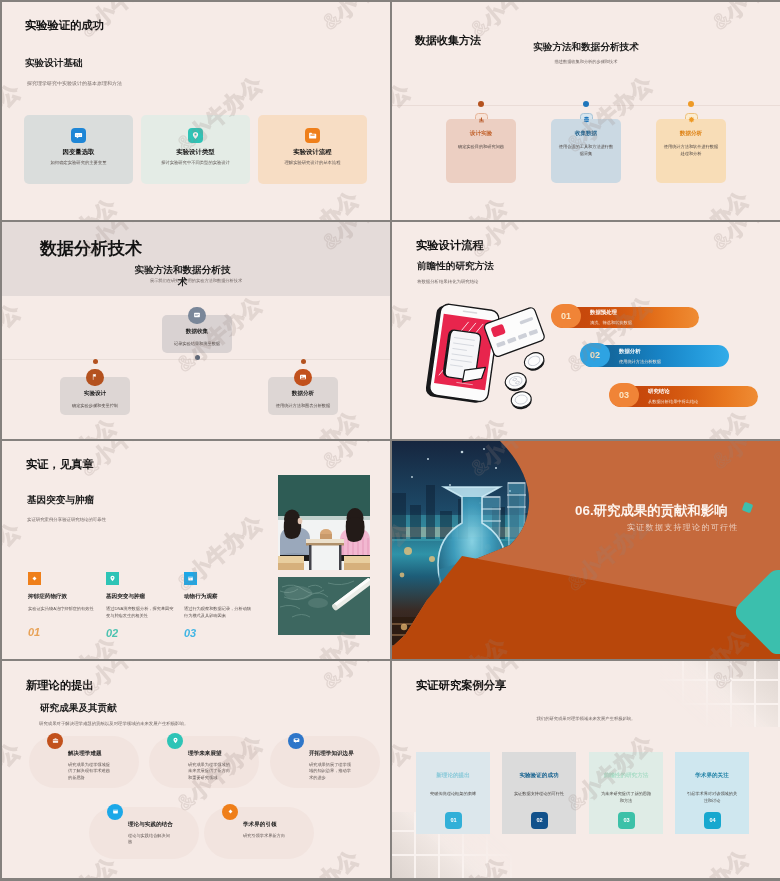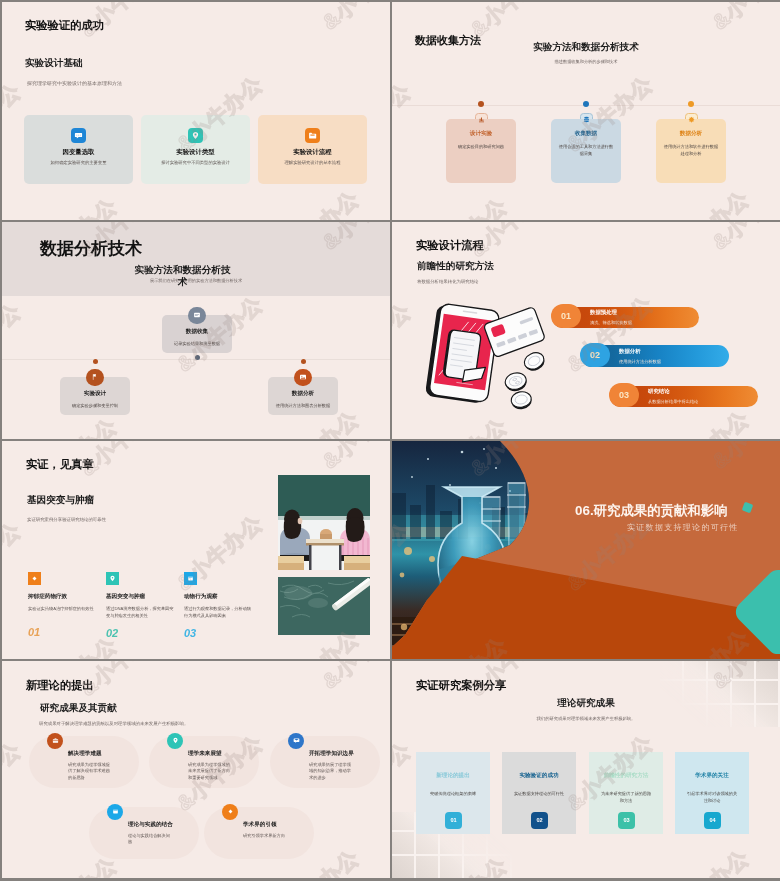--- a/index.html
+++ b/index.html
@@ -1273,21 +1273,20 @@
           <text x="600" y="790" font-size="21">&amp;小牛办公</text>
           <text x="790" y="790" font-size="21">&amp;小牛办公</text>
           <text x="980" y="790" font-size="21">&amp;小牛办公</text>
         </g>
       </svg>
     </div>
   <div class="slide s8">
     <div class="s8-grid-tr"></div>
     <div class="s8-grid-bl"></div>
     <div class="s8-header">实证研究案例分享</div>
-    <div class="s8-title">理论研究成果</div>
     <div class="s8-sub">我们的研究成果对理学领域未来发展产生积极影响。</div>
     <div class="s8-card g1">
       <div class="s8-ct t1">新理论的提出</div>
       <div class="s8-cd">突破传统理论框架的束缚</div>
       <div class="s8-badge b1">01</div>
     </div>
     <div class="s8-card g2">
       <div class="s8-ct t2">实验验证的成功</div>
       <div class="s8-cd">实证数据支持理论的可行性</div>
       <div class="s8-badge b2">02</div>

